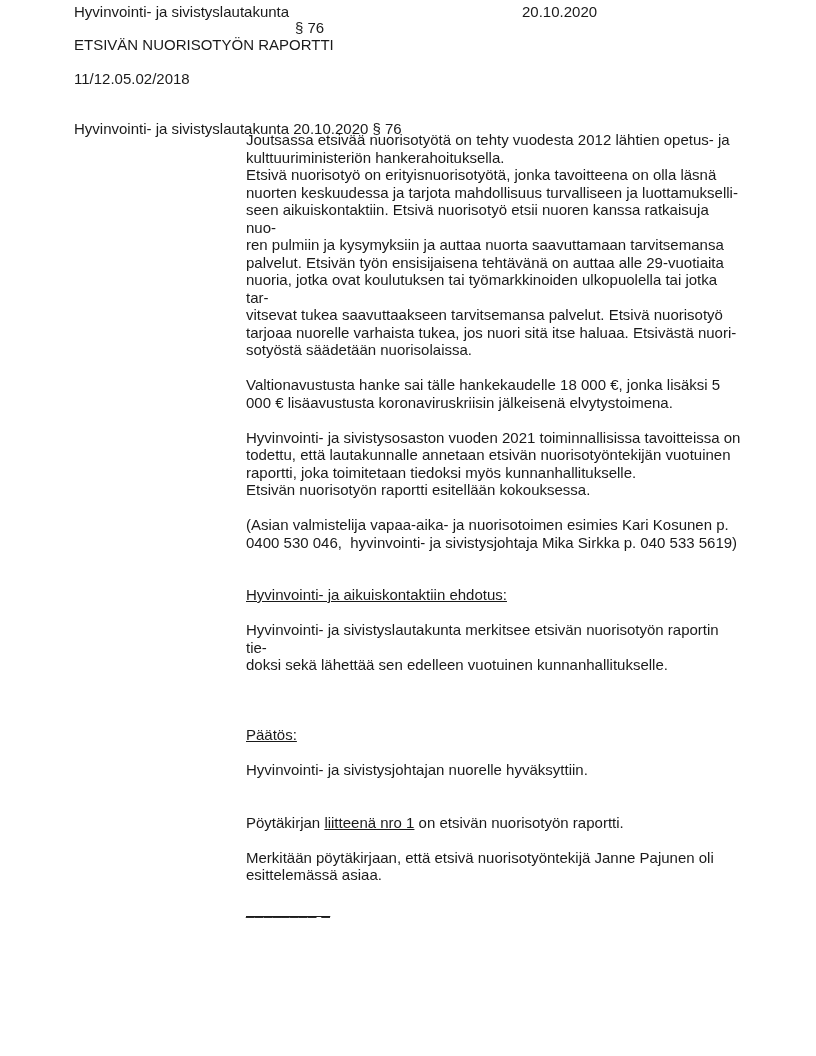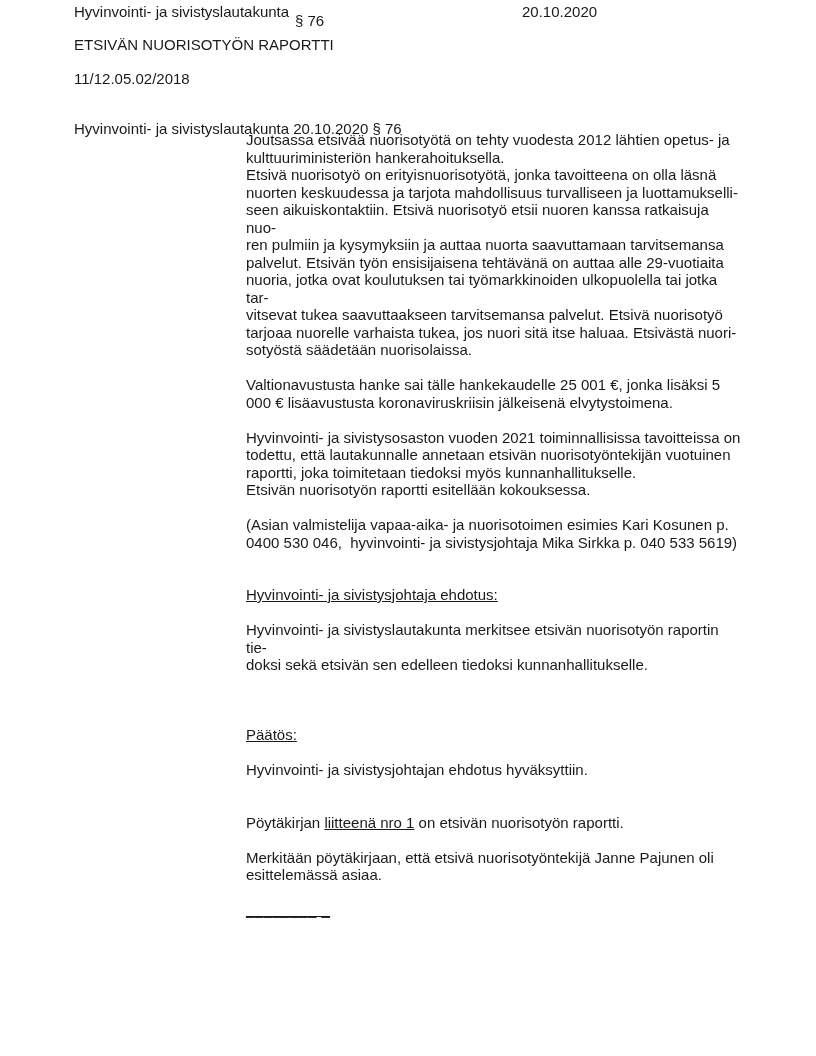--- a/index.html
+++ b/index.html
@@ -19,21 +19,21 @@
     overflow: hidden;
   }
   .doc-header {
     position: absolute;
     top: 3px;
     left: 0;
     width: 100%;
     height: 18px;
   }
   .committee   { position: absolute; left: 74px;  top: 0; white-space: nowrap; }
-  .section-ref { position: absolute; left: 295px; top: 9px; white-space: nowrap; }
+  .section-ref { position: absolute; left: 295px; top: 16px; white-space: nowrap; }
   .header-date { position: absolute; left: 522px; top: 0; white-space: nowrap; }
 
   .doc-title    { position: absolute; top: 36px;  left: 74px; white-space: nowrap; }
   .case-number  { position: absolute; top: 70px;  left: 74px; white-space: nowrap; }
   .meeting-line { position: absolute; top: 104px; left: 74px; white-space: nowrap; margin-top: 16px; }
 
   .doc-body {
     position: absolute;
     top: 131px;
     left: 246px;
@@ -75,40 +75,40 @@
 Etsivä nuorisotyö on erityisnuorisotyötä, jonka tavoitteena on olla läsnä
 nuorten keskuudessa ja tarjota mahdollisuus turvalliseen ja luottamukselli-
 seen aikuiskontaktiin. Etsivä nuorisotyö etsii nuoren kanssa ratkaisuja nuo-
 ren pulmiin ja kysymyksiin ja auttaa nuorta saavuttamaan tarvitsemansa
 palvelut. Etsivän työn ensisijaisena tehtävänä on auttaa alle 29-vuotiaita
 nuoria, jotka ovat koulutuksen tai työmarkkinoiden ulkopuolella tai jotka tar-
 vitsevat tukea saavuttaakseen tarvitsemansa palvelut. Etsivä nuorisotyö
 tarjoaa nuorelle varhaista tukea, jos nuori sitä itse haluaa. Etsivästä nuori-
 sotyöstä säädetään nuorisolaissa.</div>
 
-    <div class="para">Valtionavustusta hanke sai tälle hankekaudelle 25 001 €, jonka lisäksi 5
+    <div class="para">Valtionavustusta hanke sai tälle hankekaudelle 18 000 €, jonka lisäksi 5
 000 € lisäavustusta koronaviruskriisin jälkeisenä elvytystoimena.</div>
 
     <div class="para">Hyvinvointi- ja sivistysosaston vuoden 2021 toiminnallisissa tavoitteissa on
 todettu, että lautakunnalle annetaan etsivän nuorisotyöntekijän vuotuinen
 raportti, joka toimitetaan tiedoksi myös kunnanhallitukselle.
 Etsivän nuorisotyön raportti esitellään kokouksessa.</div>
 
     <div class="para">(Asian valmistelija vapaa-aika- ja nuorisotoimen esimies Kari Kosunen p.
 0400 530 046, &nbsp;hyvinvointi- ja sivistysjohtaja Mika Sirkka p. 040 533 5619)</div>
 
     <div class="para">
-      <div class="u">Hyvinvointi- ja sivistysjohtaja ehdotus:</div>
+      <div class="u">Hyvinvointi- ja aikuiskontaktiin ehdotus:</div>
       <div>Hyvinvointi- ja sivistyslautakunta merkitsee etsivän nuorisotyön raportin tie-
-doksi sekä etsivän sen edelleen tiedoksi kunnanhallitukselle.</div>
+doksi sekä lähettää sen edelleen vuotuinen kunnanhallitukselle.</div>
     </div>
 
     <div class="para">
       <div class="u">Päätös:</div>
-      <div>Hyvinvointi- ja sivistysjohtajan ehdotus hyväksyttiin.</div>
+      <div>Hyvinvointi- ja sivistysjohtajan nuorelle hyväksyttiin.</div>
     </div>
 
     <div class="para"><span>Pöytäkirjan </span><span class="u">liitteenä nro 1</span><span> on etsivän nuorisotyön raportti.</span></div>
 
     <div class="para">Merkitään pöytäkirjaan, että etsivä nuorisotyöntekijä Janne Pajunen oli
 esittelemässä asiaa.</div>
 
     <div class="separator">________ _</div>
 
   </div>

